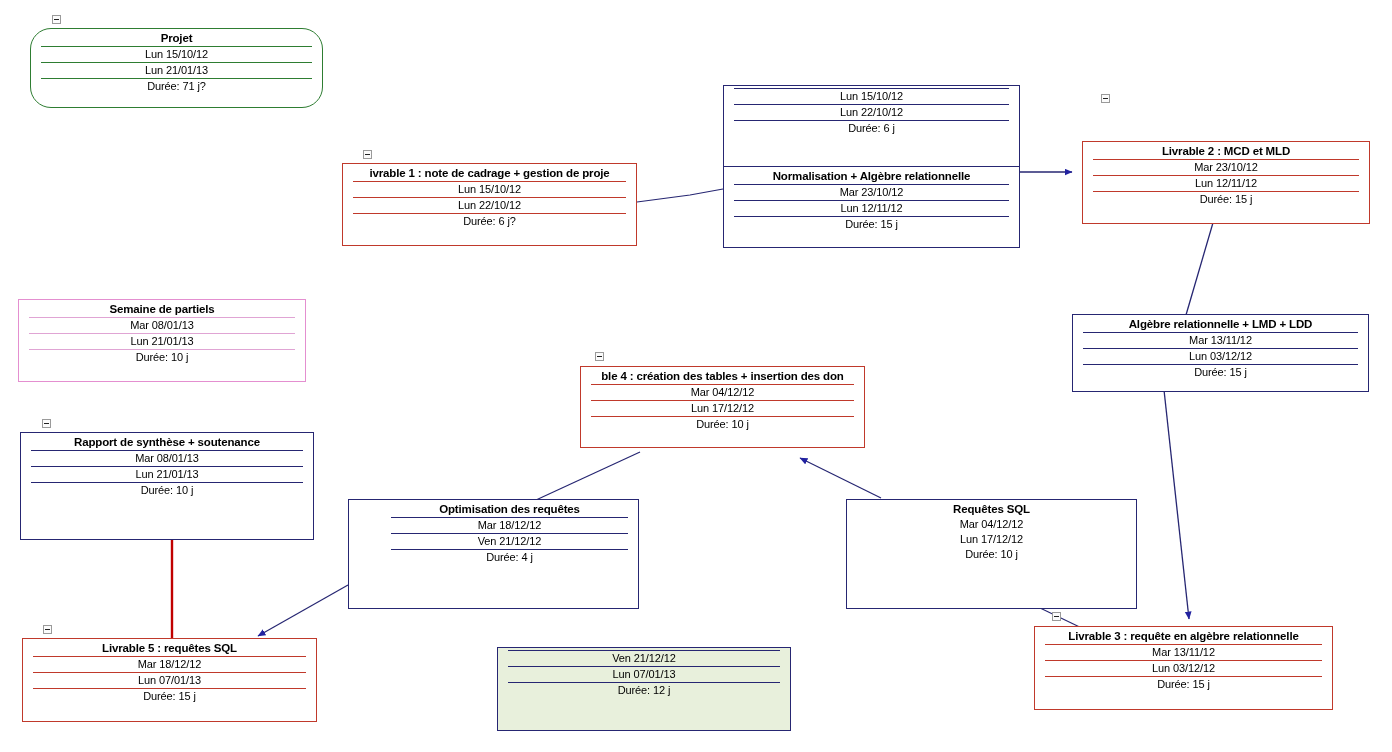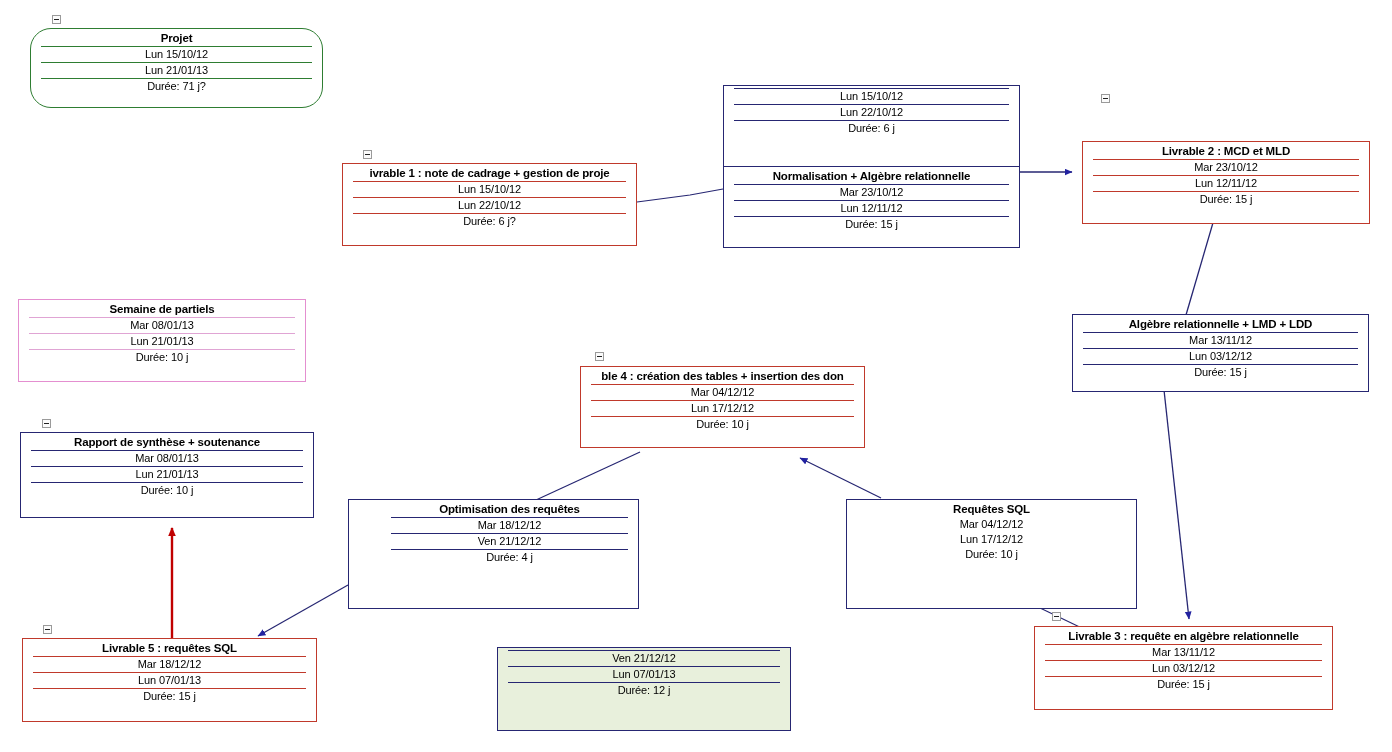--- a/index.html
+++ b/index.html
@@ -206,21 +206,21 @@
 
   <div class="collapse" style="left:595px;top:352px;"></div>
   <div class="node b-red" style="left:580px;top:366px;width:285px;height:82px;">
     <div class="title">ble 4 : création des tables + insertion des don</div>
     <div class="row">Mar 04/12/12</div>
     <div class="row">Lun 17/12/12</div>
     <div class="row">Durée: 10 j</div>
   </div>
 
   <div class="collapse" style="left:42px;top:419px;"></div>
-  <div class="node b-blue hatch" style="left:20px;top:432px;width:294px;height:86px;">
+  <div class="node b-blue hatch" style="left:20px;top:432px;width:294px;height:108px;">
     <div class="title">Rapport de synthèse + soutenance</div>
     <div class="row">Mar 08/01/13</div>
     <div class="row">Lun 21/01/13</div>
     <div class="row">Durée: 10 j</div>
   </div>
 
   <div class="node b-blue hatch" style="left:348px;top:499px;width:291px;height:110px;padding-left:36px;">
     <div class="title">Optimisation des requêtes</div>
     <div class="row">Mar 18/12/12</div>
     <div class="row">Ven 21/12/12</div>

